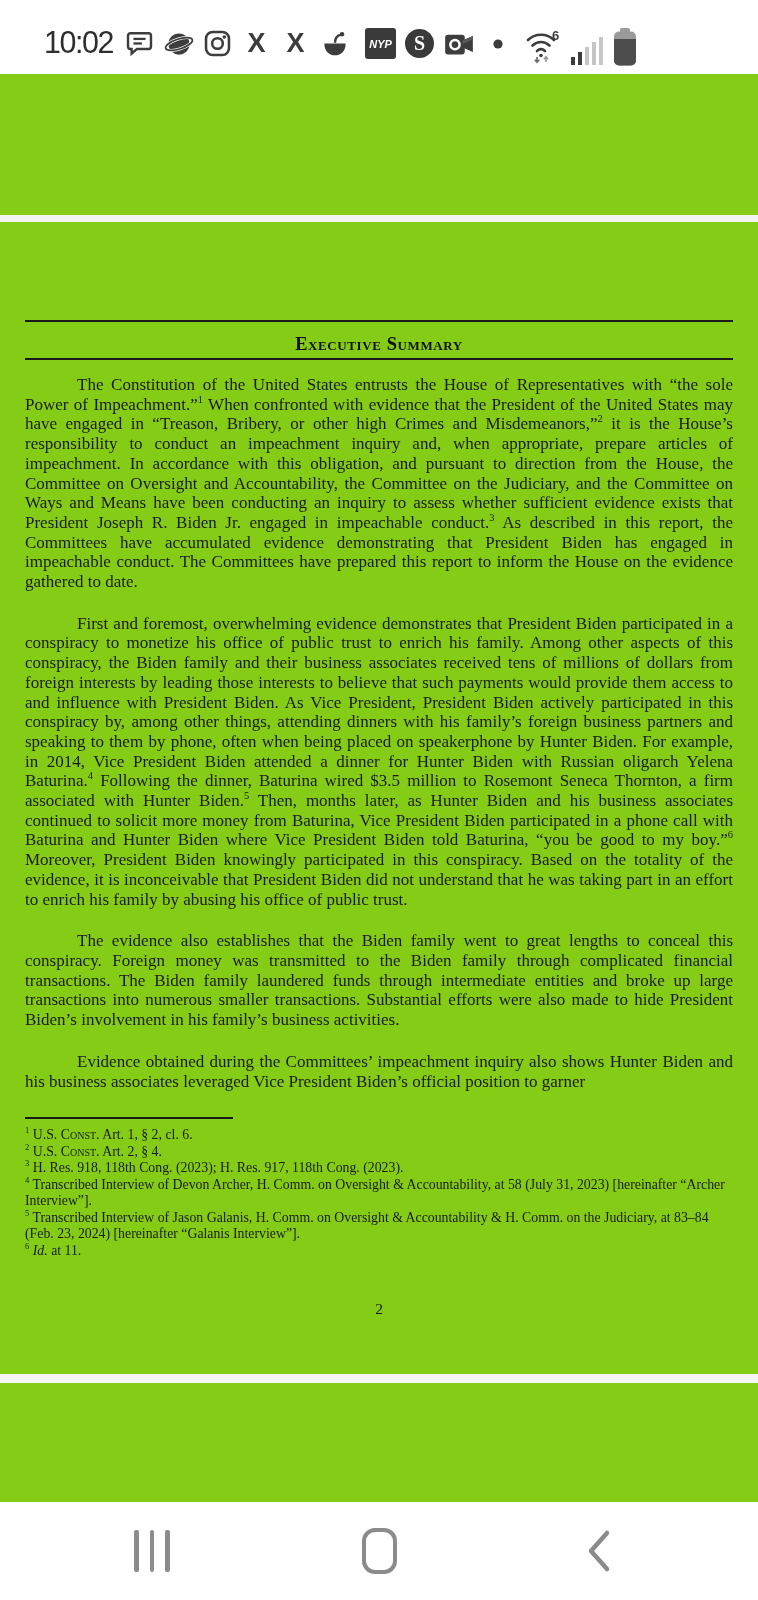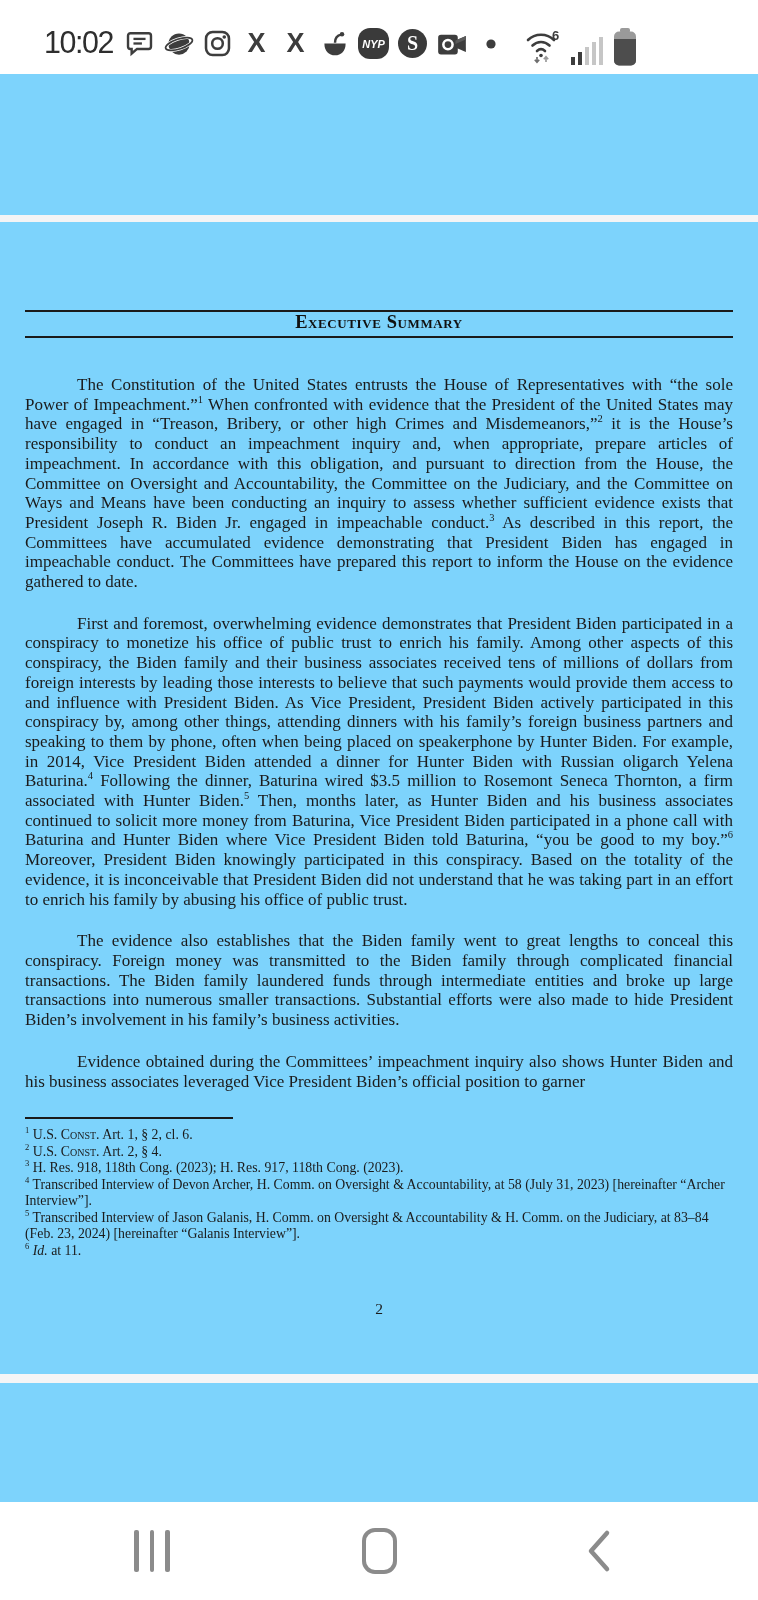--- a/index.html
+++ b/index.html
@@ -1,55 +1,55 @@
 <!DOCTYPE html>
 <html><head>
 <meta charset="utf-8">
 <style>
   * { margin:0; padding:0; box-sizing:border-box; }
   html,body { background:#ffffff; }
   .screen {
     position:relative; width:758px; height:1600px;
-    background:#7dd3fc; overflow:hidden;
+    background:#84cc16; overflow:hidden;
     font-family:"Liberation Serif","DejaVu Serif",serif;
     color:#1b1b1b;
   }
 
   
   .status-bar { position:absolute; top:0; left:0; right:0; height:74px; background:#fff; }
   .clock {
     position:absolute; left:44px; top:24px;
     font-family:"Liberation Sans","DejaVu Sans",sans-serif;
     font-size:32px; font-weight:400; color:#2e2e2e;
     letter-spacing:-1.5px; transform:scaleX(.95); transform-origin:left center;
   }
   .notif-icons { position:absolute; left:124px; top:28px; display:flex; align-items:center; gap:8px; }
   .notif-icons .ic { width:31px; height:31px; display:flex; align-items:center; justify-content:center; }
   .x-glyph { font-family:"Liberation Sans","DejaVu Sans",sans-serif; font-weight:700; font-size:27px; color:#3d3d3d; line-height:1; }
   .badge-nyp {
-    width:29px; height:29px; background:#3a3a3a; border-radius:12px; color:#fff;
+    width:29px; height:29px; background:#3a3a3a; border-radius:3px; color:#fff;
     font-family:"Liberation Sans","DejaVu Sans",sans-serif; font-weight:700; font-style:italic;
-    font-size:11px; display:flex; align-items:center; justify-content:center; letter-spacing:0;
+    font-size:11px; display:flex; align-items:center; justify-content:center; letter-spacing:0;margin-left:7px;
   }
   .s-circle {
     width:29px; height:29px; background:#3a3a3a; border-radius:50%; color:#fff;
     font-family:"Liberation Serif","DejaVu Serif",serif; font-weight:700; font-size:20px;
     display:flex; align-items:center; justify-content:center;
   }
   .right-cluster { position:absolute; top:26px; right:121px; display:flex; align-items:flex-end; gap:9px; }
 
   
   .page-date { position:absolute; top:76px; left:0; right:0; text-align:center; font-size:18px; color:#141414; }
   .page-gap-1 { position:absolute; top:215px; left:0; width:758px; height:7px; background:#f4f4f5; }
   .page-gap-2 { position:absolute; top:1374px; left:0; width:758px; height:9px; background:#f5f5f6; }
 
   .summary-head {
-    position:absolute; top:310px; left:25px; right:25px;
+    position:absolute; top:320px; left:25px; right:25px;
     border-top:2px solid #1a1a1a; border-bottom:2px solid #1a1a1a;
-    padding:0 0 3px; text-align:center;
+    padding:12px 0 3px; text-align:center;
   }
   .summary-head h1 {
     font-size:18.5px; font-weight:700; font-variant:small-caps; letter-spacing:.6px; color:#111;
   }
 
   .doc-body { position:absolute; top:363px; left:25px; right:25px; font-size:17px; line-height:19.7px; text-align:justify; }
   .para { margin:12px 0 22px 0; text-indent:52px; }
   sup { font-size:.62em; line-height:0; vertical-align:super; }
   .sc { font-variant:small-caps; }
   .it { font-style:italic;margin-top:28px; }

